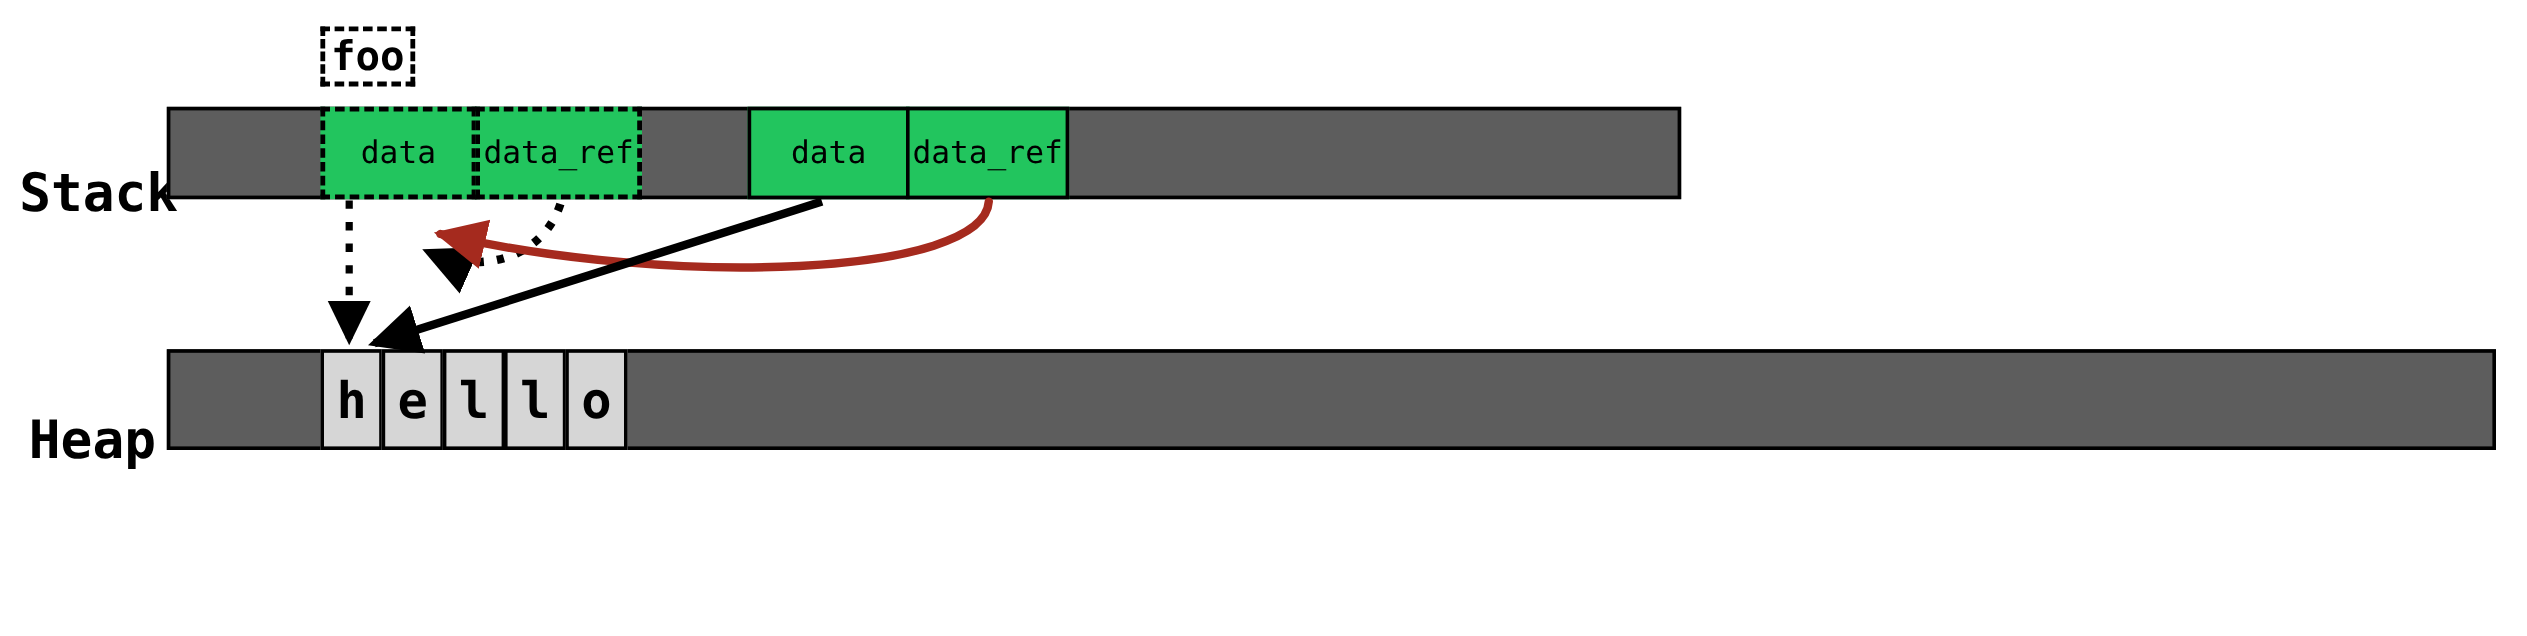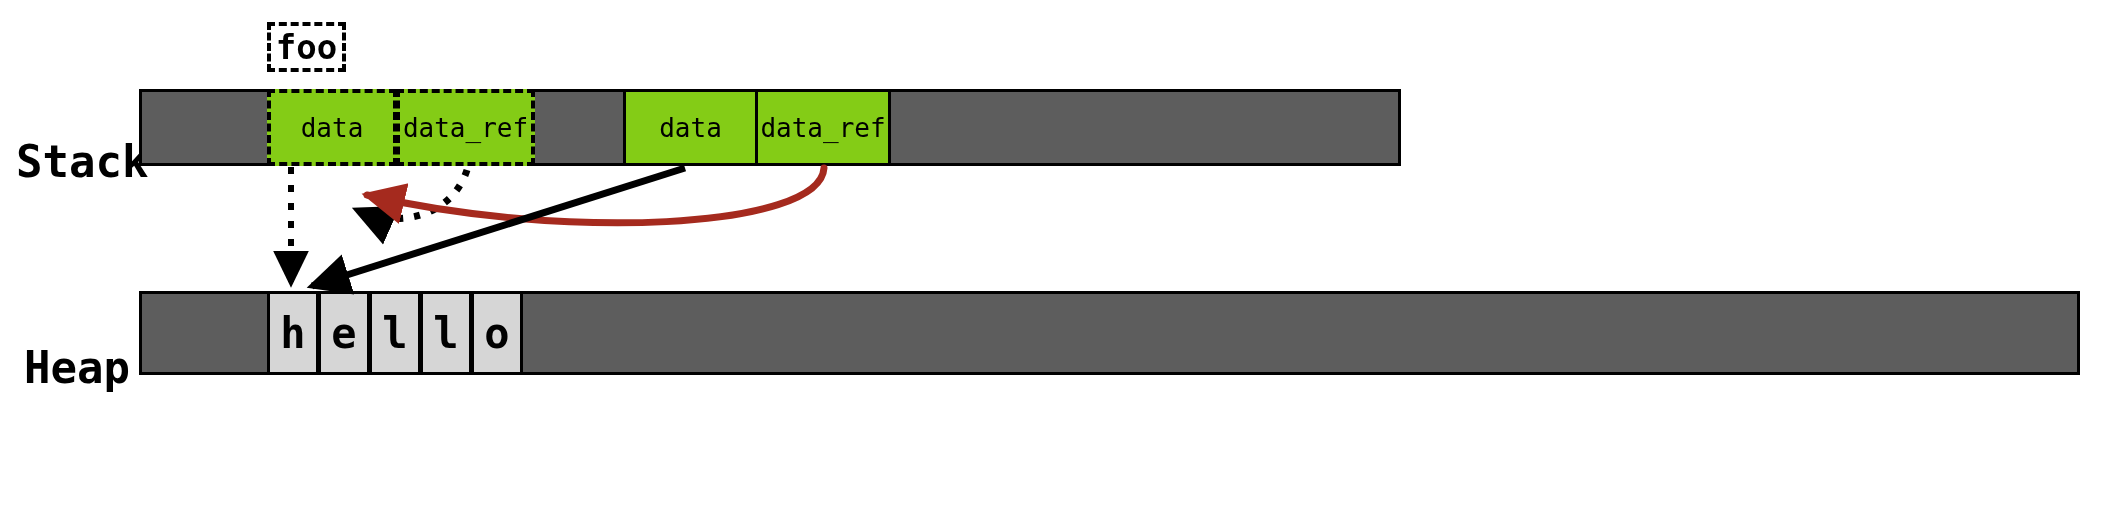--- a/index.html
+++ b/index.html
@@ -22,21 +22,21 @@
 
   .membar{
     position:absolute;
     background:#5d5d5d;
     border:3px solid #000;
     box-sizing:border-box;
   }
 
   .cell{
     position:absolute;
-    background:#84cc16;
+    background:#22c55e;
     box-sizing:border-box;
     display:flex;
     align-items:center;
     justify-content:center;
     font-family:"DejaVu Sans Mono",monospace;
     color:#000;
     white-space:nowrap;
   }
   .cell.solid{border:3px solid #000;}
   .cell.dashed{border:4px dashed #000;}

